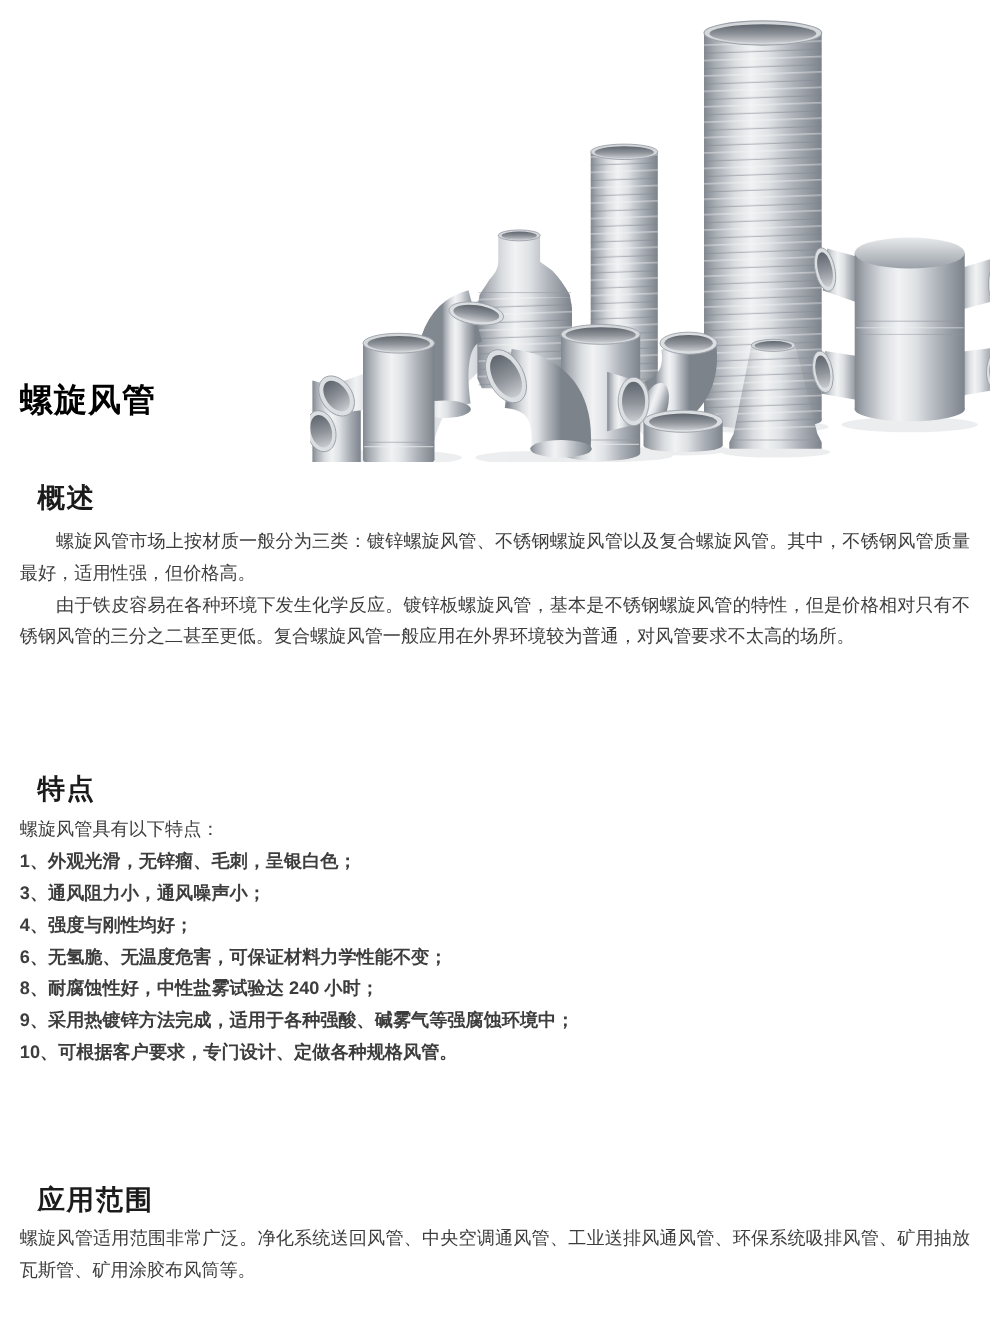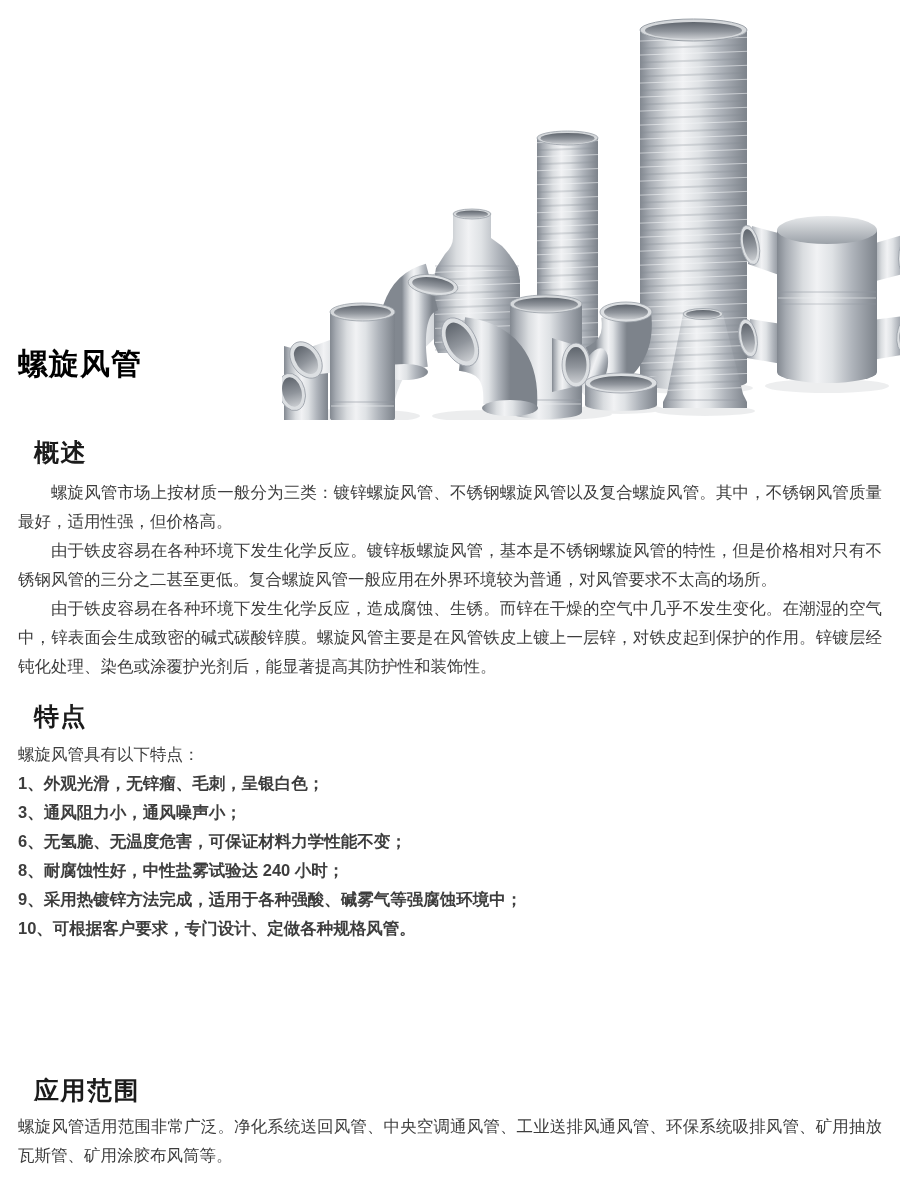--- a/index.html
+++ b/index.html
@@ -196,28 +196,28 @@
     </g>
   </svg>
 </div>
 
 <div class="page-title">螺旋风管</div>
 
 <h2 class="sec-heading" id="h-overview">概述</h2>
 <div class="body-text" id="overview-paras">
   <p>螺旋风管市场上按材质一般分为三类：镀锌螺旋风管、不锈钢螺旋风管以及复合螺旋风管。其中，不锈钢风管质量最好，适用性强，但价格高。</p>
   <p>由于铁皮容易在各种环境下发生化学反应。镀锌板螺旋风管，基本是不锈钢螺旋风管的特性，但是价格相对只有不锈钢风管的三分之二甚至更低。复合螺旋风管一般应用在外界环境较为普通，对风管要求不太高的场所。</p>
-  <p>由于铁皮容易在各种环境下发生化学反应，造成腐蚀、生锈。而锌在干燥的空气中几乎不发生变化。在潮湿的空气中，锌表面会生成致密的碱式碳酸锌膜。螺旋风管主要是在风管铁皮上镀上一层锌，对铁皮起到保护的作用。锌镀层经钝化处理、染色或涂覆护光剂后，能显著提高其防护性和装饰性。</p>
 </div>
 
 <h2 class="sec-heading" id="h-features">特点</h2>
 <div class="body-text" id="features-intro">螺旋风管具有以下特点：</div>
 <div class="body-text" id="features-list">
   <div class="feature-item">1、外观光滑，无锌瘤、毛刺，呈银白色；</div>
   <div class="feature-item">3、通风阻力小，通风噪声小；</div>
+  <div class="feature-item">4、强度与刚性均好；</div>
   <div class="feature-item">6、无氢脆、无温度危害，可保证材料力学性能不变；</div>
   <div class="feature-item">8、耐腐蚀性好，中性盐雾试验达 240 小时；</div>
   <div class="feature-item">9、采用热镀锌方法完成，适用于各种强酸、碱雾气等强腐蚀环境中；</div>
   <div class="feature-item">10、可根据客户要求，专门设计、定做各种规格风管。</div>
 </div>
 
 <h2 class="sec-heading" id="h-application">应用范围</h2>
 <div class="body-text" id="app-text">螺旋风管适用范围非常广泛。净化系统送回风管、中央空调通风管、工业送排风通风管、环保系统吸排风管、矿用抽放瓦斯管、矿用涂胶布风筒等。</div>
 
 </body></html>

